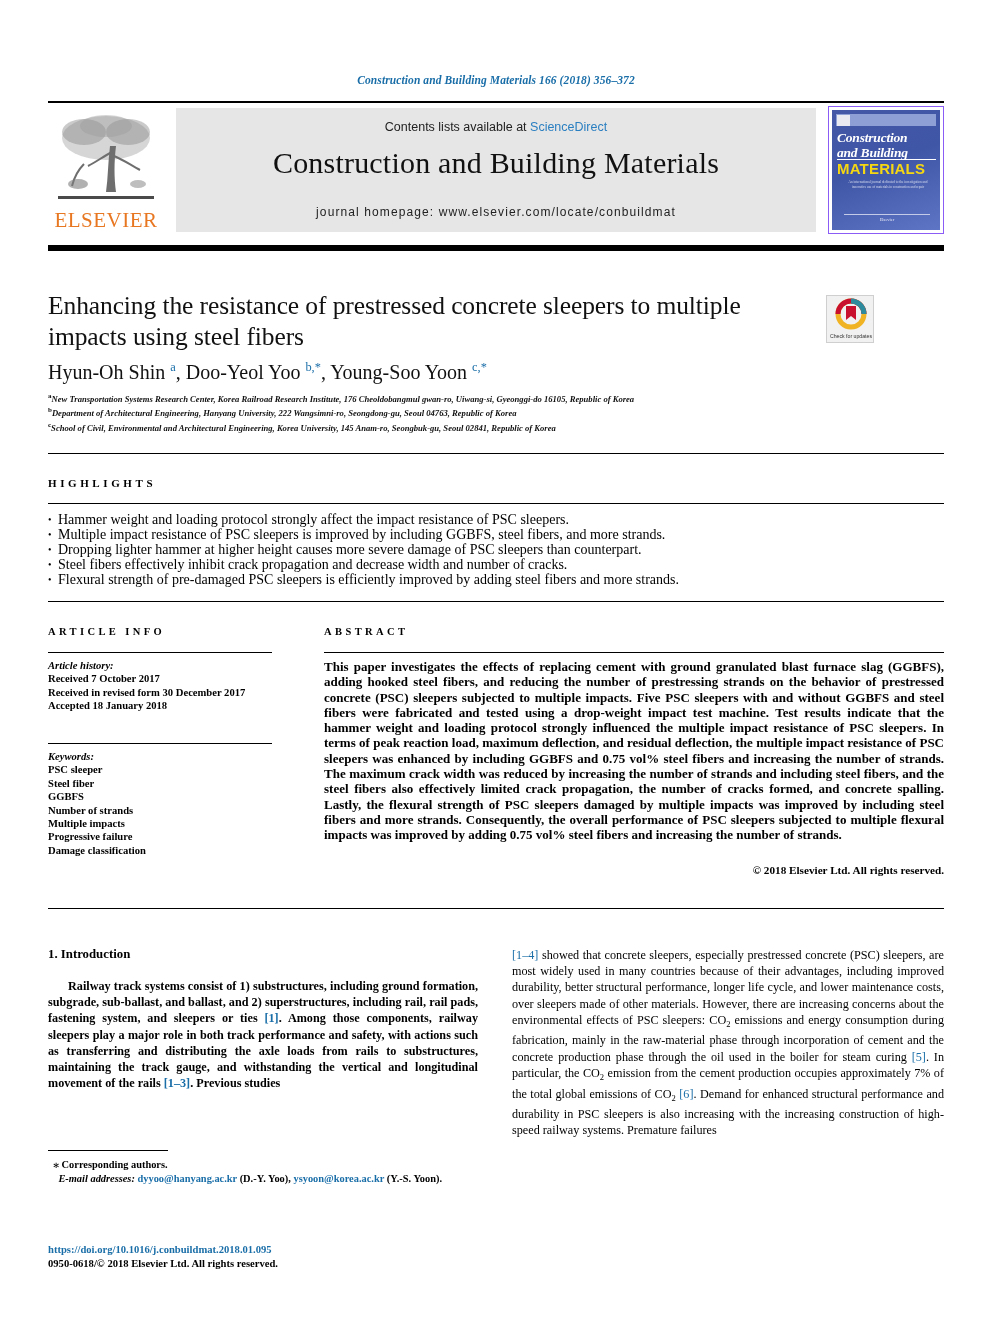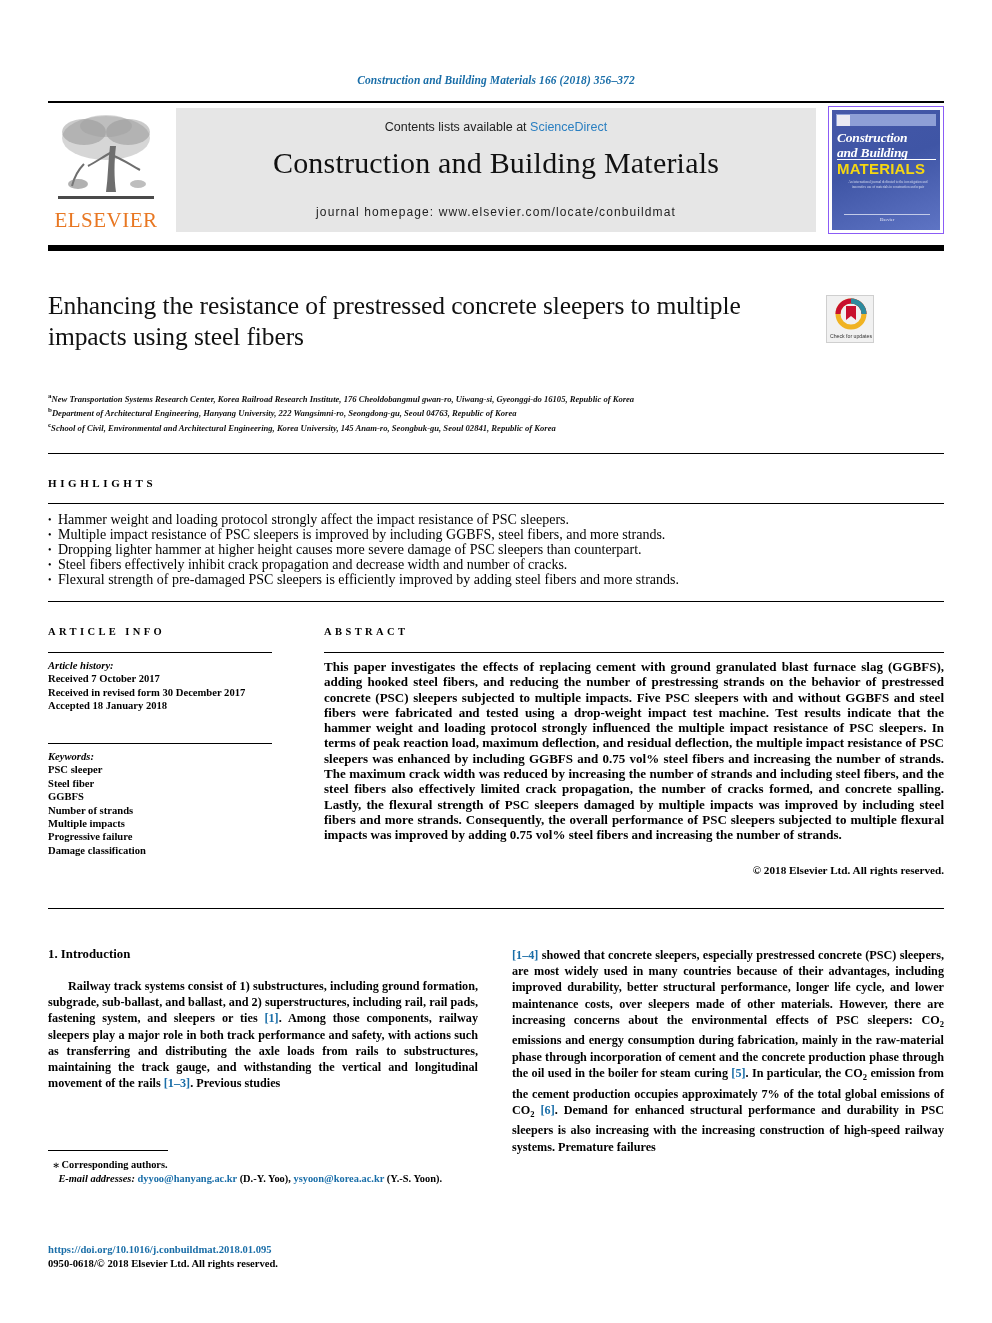--- a/index.html
+++ b/index.html
@@ -384,21 +384,21 @@
     text-align: justify;
     font-weight: bold;
   }
   .col-right {
     position: absolute;
     left: 512px; top: 947px;
     width: 432px;
     font-size: 12.2px;
     line-height: 16.2px;
     text-align: justify;
-    font-weight: bold;
+    font-weight: normal;
   }
   .indent { text-indent: 20px; }
   .ref { color: #1a6ea8; }
 
   
   .foot-rule {
     position: absolute;
     left: 48px; top: 1150px;
     width: 120px; height: 1.2px;
     background: #000;
@@ -492,20 +492,21 @@
   <div class="crossmark">
     <svg width="48" height="34" viewBox="0 0 48 34">
       <circle cx="24" cy="18" r="13" fill="none" stroke="#f0b323" stroke-width="5"></circle>
       <path d="M11 18 a13 13 0 0 1 26 0" fill="none" stroke="#c8102e" stroke-width="5"></path>
       <path d="M24 5 a13 13 0 0 1 13 13" fill="none" stroke="#2e8b9e" stroke-width="5"></path>
       <path d="M19 10 h10 v14 l-5 -4 l-5 4 Z" fill="#c8102e"></path>
     </svg>
     <div class="crossmark-label">Check for updates</div>
   </div>
 
+  <div class="authors">Hyun-Oh Shin <sup class="aff-link">a</sup>, Doo-Yeol Yoo <sup class="aff-link">b,*</sup>, Young-Soo Yoon <sup class="aff-link">c,*</sup></div>
 
   <div class="affils">
     <div><span class="sup">a</span><span>New Transportation Systems Research Center, Korea Railroad Research Institute, 176 Cheoldobangmul gwan-ro, Uiwang-si, Gyeonggi-do 16105, Republic of Korea</span></div>
     <div><span class="sup">b</span><span>Department of Architectural Engineering, Hanyang University, 222 Wangsimni-ro, Seongdong-gu, Seoul 04763, Republic of Korea</span></div>
     <div><span class="sup">c</span><span>School of Civil, Environmental and Architectural Engineering, Korea University, 145 Anam-ro, Seongbuk-gu, Seoul 02841, Republic of Korea</span></div>
   </div>
 
   <div class="rule-hl-top"></div>
   <div class="hl-head">HIGHLIGHTS</div>
   <div class="rule-hl-bot"></div>

